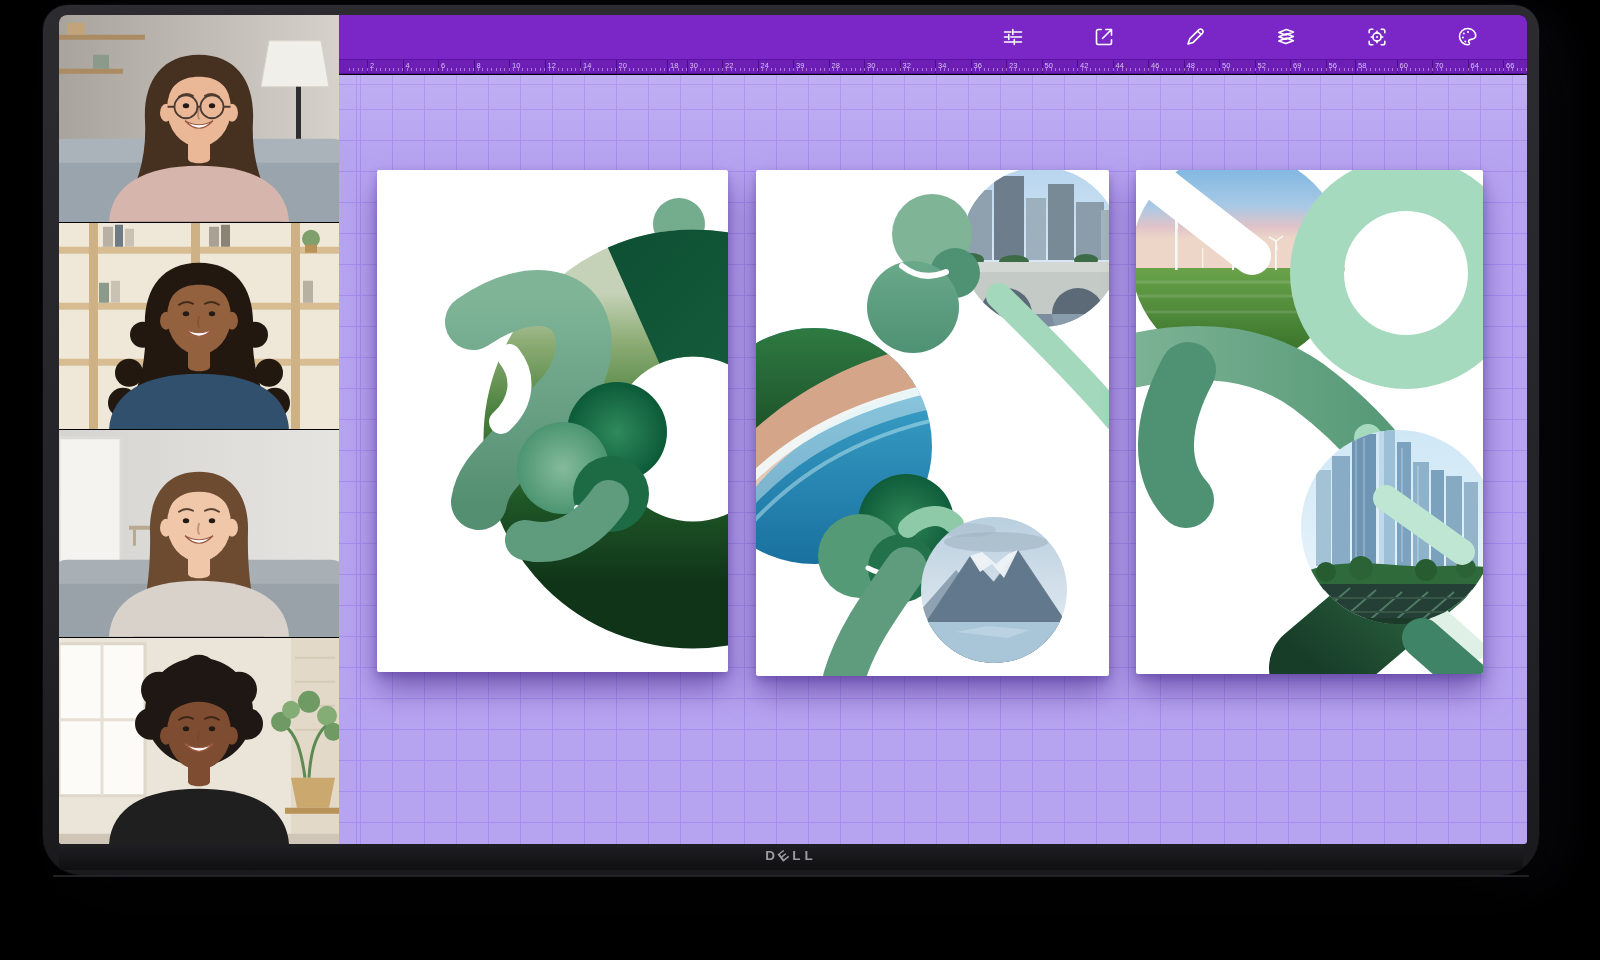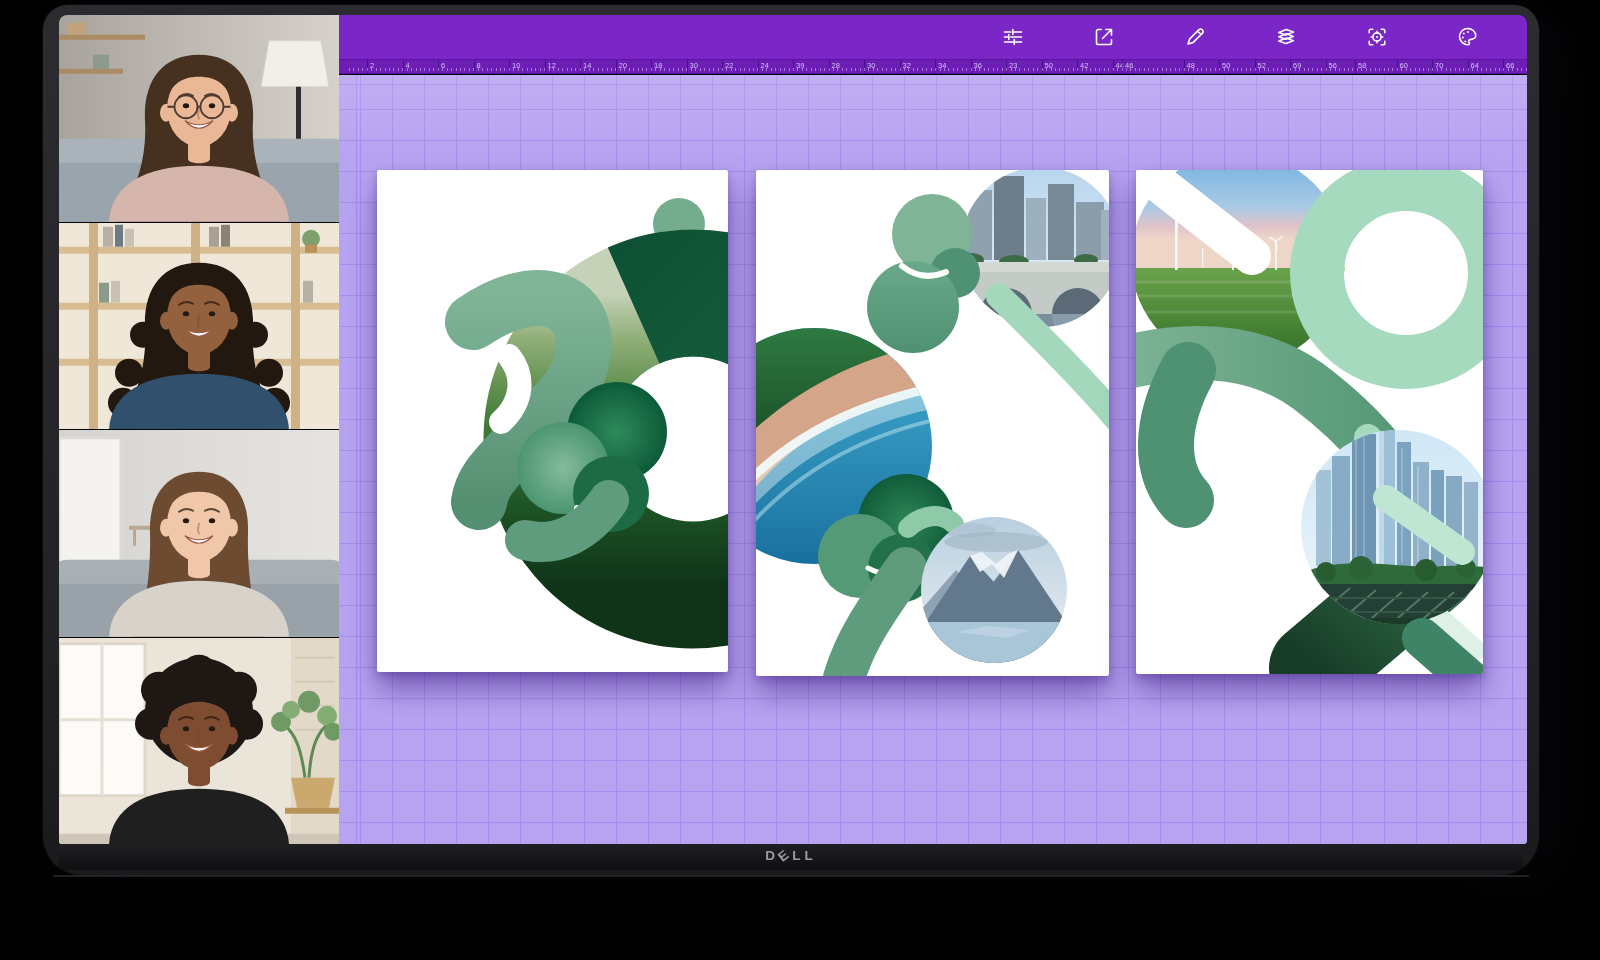--- a/index.html
+++ b/index.html
@@ -281,21 +281,21 @@
           </div>
           <div class="tick" style="left:205.5px">
             <span>12</span>
           </div>
           <div class="tick" style="left:241.0px">
             <span>14</span>
           </div>
           <div class="tick" style="left:276.5px">
             <span>20</span>
           </div>
-          <div class="tick" style="left:312.0px">
+          <div class="tick" style="left:328px">
             <span>18</span>
           </div>
           <div class="tick" style="left:347.5px">
             <span>30</span>
           </div>
           <div class="tick" style="left:383.0px">
             <span>22</span>
           </div>
           <div class="tick" style="left:418.5px">
             <span>24</span>
@@ -323,21 +323,21 @@
           </div>
           <div class="tick" style="left:702.5px">
             <span>50</span>
           </div>
           <div class="tick" style="left:738.0px">
             <span>42</span>
           </div>
           <div class="tick" style="left:773.5px">
             <span>44</span>
           </div>
-          <div class="tick" style="left:783px">
+          <div class="tick" style="left:809.0px">
             <span>46</span>
           </div>
           <div class="tick" style="left:844.5px">
             <span>48</span>
           </div>
           <div class="tick" style="left:880.0px">
             <span>50</span>
           </div>
           <div class="tick" style="left:915.5px">
             <span>52</span>

